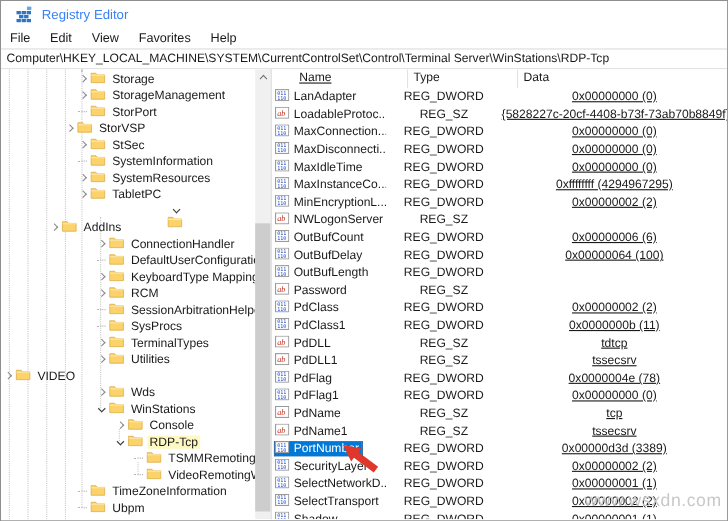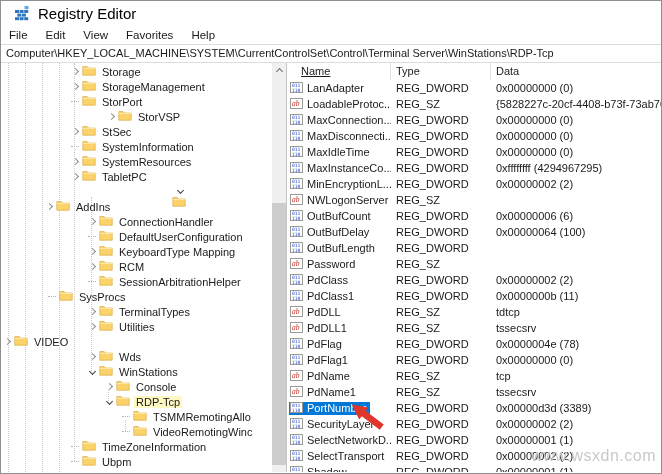--- a/index.html
+++ b/index.html
@@ -1,60 +1,60 @@
 <!DOCTYPE html>
 <html><head>
 <meta charset="utf-8">
 <style>
   * { box-sizing: border-box; margin: 0; padding: 0; }
   html,body { background:#fff; }
   body { font-family: "Liberation Sans", sans-serif; color:#1a1a1a; }
   .window { position:relative; width:662px; height:474px; border:1px solid #8f8f8f; background:#fff; overflow:hidden; }
 
   .titlebar { height:24px; display:flex; align-items:center; padding-left:13px; gap:8px; background:#fff; }
-  .title-text { font-size:15px; color:#000000; }
+  .title-text { font-size:12px; color:#3b82f6; }
 
   .menubar { height:19px; display:flex; align-items:center; background:#fff; font-size:11.5px; }
   .menu-item { padding:0 9px; }
   .menu-item:first-child { padding-left:8px; }
 
   .addressbar { height:19px; border-top:1px solid #dcdcdc; border-bottom:1px solid #dcdcdc;
     font-size:11px; line-height:17px; padding-left:5px; white-space:nowrap; overflow:hidden; background:#fff; }
 
   .main { position:relative; display:flex; height:409px; }
 
   
-  .tree-panel { position:relative; width:286px; border-right:1px solid #c6c6c6; overflow:hidden; background:#fff; }
+  .tree-panel { position:relative; width:246px; border-right:1px solid #c6c6c6; overflow:hidden; background:#fff; }
   .tree-rows { position:absolute; left:0; top:1px; right:14px; overflow:hidden; }
   .tree-row { height:15px; display:flex; align-items:center; white-space:nowrap; font-size:11px; }
   .expander { width:12px; flex:0 0 12px; display:flex; justify-content:center; align-items:center; }
   .chev { display:inline-block; width:5px; height:5px; border-right:1px solid #8c8c8c; border-bottom:1px solid #8c8c8c; transform:rotate(-45deg); }
   .chev.down { border-color:#3c3c3c; transform:rotate(45deg); }
   .leafdash { display:inline-block; width:8px; height:0; border-top:1px dotted #b5b5b5; }
   .folder { margin:0 4px 0 1px; flex:0 0 14px; }
   .tree-label { padding:0 2px; overflow:hidden; }
   .tree-label.sel { background:#fef9c3; }
   .guide { position:absolute; width:0; border-left:1px dotted #c8c8c8; }
 
   .tree-scroll { position:absolute; right:0; top:0; width:14px; height:100%; background:#f0f0f0; }
   .scroll-up { position:absolute; top:0; left:0; width:14px; height:14px; display:flex; align-items:center; justify-content:center; }
   .chev.up { border-color:#6f6f6f; transform:rotate(-135deg); margin-top:3px; }
   .scroll-thumb { position:absolute; left:0; top:140px; width:14px; height:262px; background:#cdcdcd; }
 
   
   .list-panel { position:relative; flex:1; overflow:hidden; background:#fff; }
   .list-header { display:flex; height:17px; align-items:center; font-size:11px; color:#1a1a1a; }
-  .hdr-name { width:104px; padding-left:14px; border-right:1px solid #e2e2e2; height:100%; line-height:17px;text-decoration:underline; }
+  .hdr-name { width:124px; padding-left:25px; border-right:1px solid #e2e2e2; height:100%; line-height:17px;text-decoration:underline; }
   .hdr-type { width:100px; padding-left:5px; border-right:1px solid #e2e2e2; height:100%; line-height:17px; }
   .hdr-data { flex:1; padding-left:5px; height:100%; line-height:17px; }
   .list-body { position:absolute; top:17px; left:0; right:0; bottom:0; overflow:hidden; }
-  .list-row { display:flex; height:16px; align-items:center; font-size:11px; white-space:nowrap; }
+  .list-row { display:flex; height:16px; align-items:center; font-size:11px; white-space:nowrap;text-align:center; }
   .cell-name { width:104px; padding-left:3px; display:flex; align-items:center; overflow:hidden; flex:0 0 104px; }
   .cell-type { width:100px; padding-left:5px; flex:0 0 100px; }
-  .cell-data { flex:1; padding-left:5px; overflow:hidden; }
+  .cell-data { flex:1; padding-left:5px; overflow:hidden;text-decoration:underline; }
   .vicon { flex:0 0 13px; margin-right:4px; }
   .namewrap { display:inline-flex; align-items:center; padding-right:3px; }
   .namewrap.sel { background:#0078d7; color:#fff; outline:1px solid #3a6ea5; }
 
   .annotation-arrow { position:absolute; z-index:4; }
   .watermark { position:absolute; right:5px; bottom:8px; z-index:5; font-size:16px; color:#c8c8c8; letter-spacing:0.5px; }
 </style>
 </head>
 <body>
 
@@ -124,21 +124,21 @@
           <div class="tree-row" style="padding-left: 68px;">
             <span class="expander">
               <span class="leafdash"></span>
             </span>
             <span class="folder"><svg width="14" height="11" viewBox="0 0 14 11">
                 <path d="M0.8 1.6 h4.4 l1.3 1.5 H13.2 V10.2 H0.8 Z" fill="#fcd36a" stroke="#d9ab44" stroke-width="0.7"></path>
                 <path d="M0.8 3.4 H13.2" stroke="#fde9ad" stroke-width="1"></path>
               </svg></span>
             <span class="tree-label">StorPort</span>
           </div>
-          <div class="tree-row" style="padding-left: 104px;">
+          <div class="tree-row" style="padding-left: 56px;">
             <span class="expander">
               <span class="chev"></span>
             </span>
             <span class="folder"><svg width="14" height="11" viewBox="0 0 14 11">
                 <path d="M0.8 1.6 h4.4 l1.3 1.5 H13.2 V10.2 H0.8 Z" fill="#fcd36a" stroke="#d9ab44" stroke-width="0.7"></path>
                 <path d="M0.8 3.4 H13.2" stroke="#fde9ad" stroke-width="1"></path>
               </svg></span>
             <span class="tree-label">StorVSP</span>
           </div>
           <div class="tree-row" style="padding-left: 68px;">
@@ -244,21 +244,21 @@
           <div class="tree-row" style="padding-left: 85px;">
             <span class="expander">
               <span class="leafdash"></span>
             </span>
             <span class="folder"><svg width="14" height="11" viewBox="0 0 14 11">
                 <path d="M0.8 1.6 h4.4 l1.3 1.5 H13.2 V10.2 H0.8 Z" fill="#fcd36a" stroke="#d9ab44" stroke-width="0.7"></path>
                 <path d="M0.8 3.4 H13.2" stroke="#fde9ad" stroke-width="1"></path>
               </svg></span>
             <span class="tree-label">SessionArbitrationHelper</span>
           </div>
-          <div class="tree-row" style="padding-left: 45px;">
+          <div class="tree-row" style="padding-left: 85px;">
             <span class="expander">
               <span class="leafdash"></span>
             </span>
             <span class="folder"><svg width="14" height="11" viewBox="0 0 14 11">
                 <path d="M0.8 1.6 h4.4 l1.3 1.5 H13.2 V10.2 H0.8 Z" fill="#fcd36a" stroke="#d9ab44" stroke-width="0.7"></path>
                 <path d="M0.8 3.4 H13.2" stroke="#fde9ad" stroke-width="1"></path>
               </svg></span>
             <span class="tree-label">SysProcs</span>
           </div>
           <div class="tree-row" style="padding-left: 85px;">

